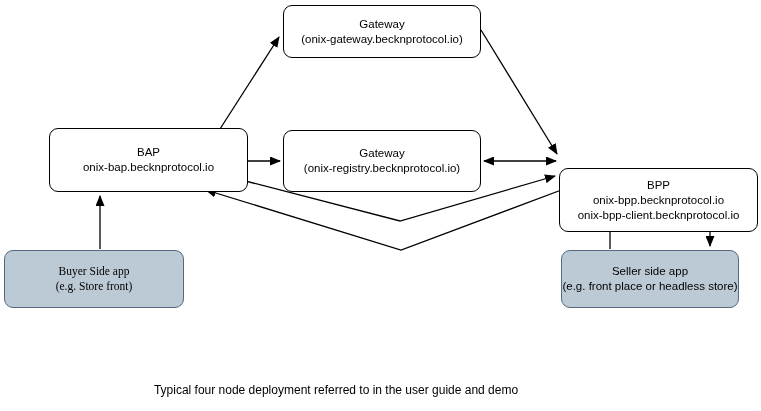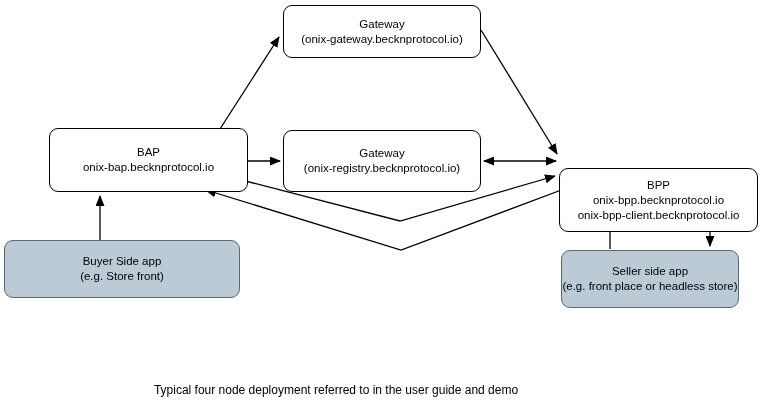--- a/index.html
+++ b/index.html
@@ -42,21 +42,21 @@
     white-space: nowrap;
   }
   .node.app {
     background: #bccad6;
     border: 1.3px solid #54697e;
   }
   #node-gateway  { left: 283px; top: 5px;   width: 198px; height: 53px; }
   #node-bap      { left: 2px;   top: 128px; width: 199px; height: 64px; margin-left: 47px; }
   #node-registry { left: 283px; top: 130px; width: 198px; height: 62px; }
   #node-bpp      { left: 559px; top: 128px; width: 199px; height: 64px; margin-top: 40px; }
-  #node-buyer    { left: 4px;   top: 240px; width: 236px; height: 58px; }
+  #node-buyer    { left: 4px;   top: 250px; width: 180px; height: 58px; font-family: Liberation Serif, serif; }
   #node-seller   { left: 561px; top: 250px; width: 178px; height: 58px; }
   #diagram-caption {
     position: absolute;
     left: 0;
     top: 383px;
     width: 672px;
     text-align: center;
     font-size: 12px;
     color: #000000;
     z-index: 1;

